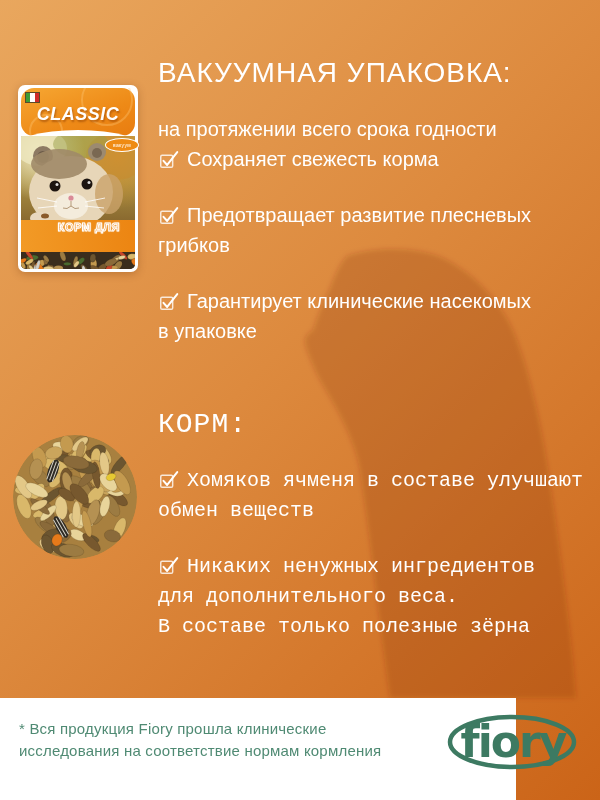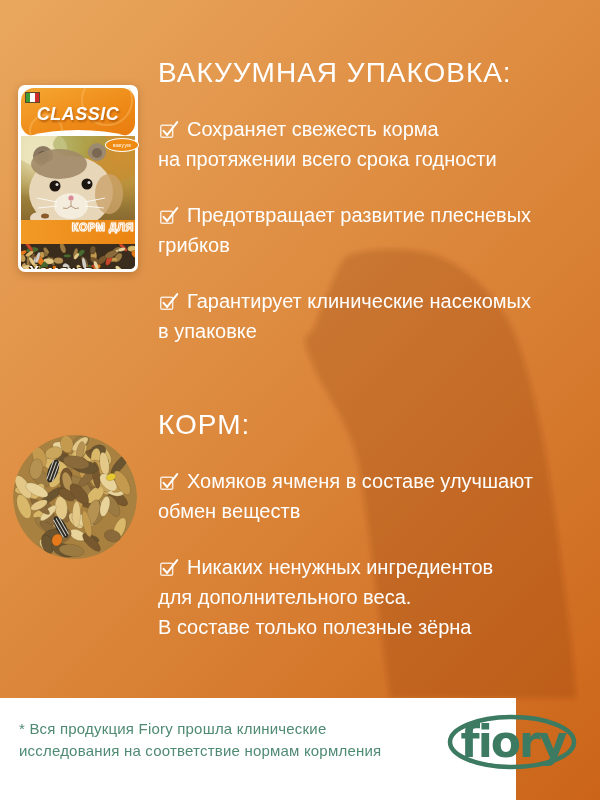--- a/index.html
+++ b/index.html
@@ -33,22 +33,22 @@
     text-shadow:1px 2px 2px rgba(140,60,0,.55);
   }
   .box-photo{position:relative;height:84px;
     background:
       radial-gradient(circle at 15% 20%,rgba(245,238,200,.9),rgba(245,238,200,0) 40%),
       radial-gradient(circle at 85% 25%,rgba(220,150,50,.8),rgba(220,150,50,0) 45%),
       radial-gradient(circle at 50% 10%,rgba(190,170,80,.7),rgba(190,170,80,0) 50%),
       linear-gradient(180deg,#b9a45a 0%,#a98f42 55%,#8a6a30 100%);
   }
   .box-band{
-    position:relative;height:24px;background:linear-gradient(90deg,#f29a26,#ec8512);
-    text-align:right;padding-right:1px;box-sizing:border-box;
+    position:relative;height:32px;background:linear-gradient(90deg,#f29a26,#ec8512);
+    text-align:right;padding-right:15px;box-sizing:border-box;
     font-size:11px;font-weight:bold;color:#f08a1e;line-height:15px;letter-spacing:.5px;
     -webkit-text-stroke:1px #ffffff;
     text-shadow:0 0 2px #fff;
   }
   .box-seeds{position:relative;height:33px;background:#3a2d1d;}
   .box-species{
     position:absolute;left:0;right:0;top:18px;
     font-size:15px;font-weight:bold;color:#fff;
     text-shadow:1px 1px 0 #3a2408,-1px 1px 0 #3a2408,1px -1px 0 #3a2408,2px 2px 3px rgba(0,0,0,.7);
     padding-left:8px;
@@ -57,21 +57,21 @@
     position:absolute;right:-1px;top:53px;width:32px;height:12px;z-index:3;
     background:#ef8b13;border:1.5px solid #fff;border-radius:50%;
     font-size:5px;color:#fff;text-align:center;line-height:12px;letter-spacing:.3px;
   }
   
   .seeds-circle{position:absolute;left:13px;top:435px;width:124px;height:124px;border-radius:50%;overflow:hidden;}
   
   .content{position:absolute;left:158px;top:0;width:432px;color:#fff;}
   .section{position:absolute;left:0;width:432px;}
   .section-vacuum{top:56px;}
-  .section-food{top:408px;}
+  .section-food{top:408px;font-family:Liberation Mono, monospace;}
   .section-heading{
     margin:0 0 24px 0;font-size:28px;line-height:34px;font-weight:400;
     letter-spacing:1px;color:#fff;
   }
   .bullet{margin-bottom:26px;font-size:20px;line-height:30px;font-weight:400;}
   .bline{display:block;}
   .check{vertical-align:-4px;margin-right:7px;}
   
   .footer{position:absolute;left:0;top:698px;width:516px;height:102px;background:#ffffff;}
   .disclaimer{
@@ -337,25 +337,25 @@
         </g>
         <ellipse cx="44" cy="105" rx="5" ry="6" fill="#e67a1a" stroke="rgba(40,25,5,0.25)" stroke-width="0.5" transform="rotate(20 44 105)"></ellipse>
         <ellipse cx="98" cy="42" rx="3.5" ry="5" fill="#e6c832" stroke="rgba(40,25,5,0.25)" stroke-width="0.5" transform="rotate(70 98 42)"></ellipse>
       </svg>
   </div>
 
   <div class="content">
     <div class="section section-vacuum" id="sec0">
         <h2 class="section-heading">ВАКУУМНАЯ УПАКОВКА:</h2>
         <div class="bullet">
+          <div class="bline"><span>на протяжении всего срока годности</span></div>
           <div class="bline"><svg class="check" width="22" height="22" viewBox="0 0 24 24">
               <rect x="3" y="8" width="13" height="13" rx="1.5" fill="none" stroke="rgba(255,255,255,0.8)" stroke-width="1.6"></rect>
               <path d="M6 14 L10 18.5 L21 4.5" fill="none" stroke="#fff" stroke-width="2.2" stroke-linecap="round" stroke-linejoin="round"></path>
             </svg><span>Сохраняет свежесть корма</span></div>
-          <div class="bline"><span>на протяжении всего срока годности</span></div>
         </div>
         <div class="bullet">
           <div class="bline"><svg class="check" width="22" height="22" viewBox="0 0 24 24">
               <rect x="3" y="8" width="13" height="13" rx="1.5" fill="none" stroke="rgba(255,255,255,0.8)" stroke-width="1.6"></rect>
               <path d="M6 14 L10 18.5 L21 4.5" fill="none" stroke="#fff" stroke-width="2.2" stroke-linecap="round" stroke-linejoin="round"></path>
             </svg><span>Предотвращает развитие плесневых</span></div>
           <div class="bline"><span>грибков</span></div>
         </div>
         <div class="bullet">
           <div class="bline"><svg class="check" width="22" height="22" viewBox="0 0 24 24">

